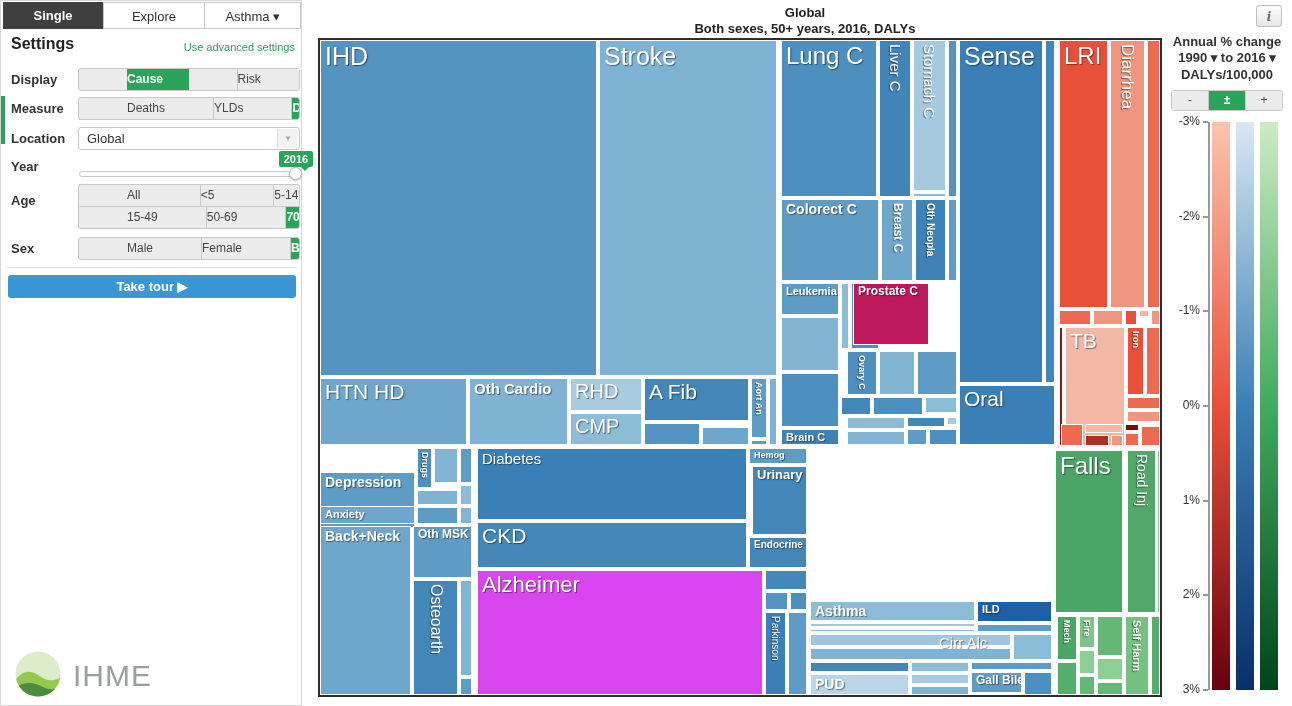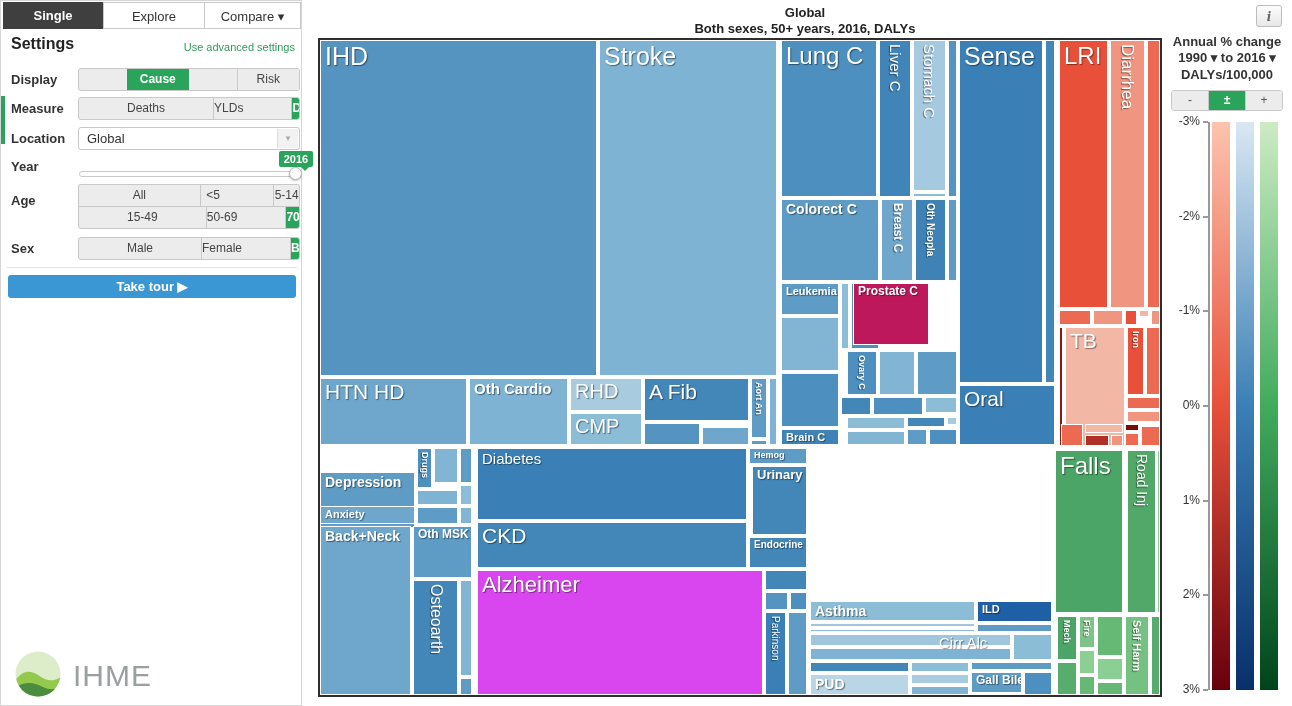--- a/index.html
+++ b/index.html
@@ -9,21 +9,21 @@
   
   .panel{position:absolute;left:0;top:0;width:302px;height:706px;border:1px solid #d6d6d6;box-sizing:border-box;background:#fff;}
   .tab{position:absolute;top:1px;height:27px;line-height:27px;text-align:center;font-size:13px;box-sizing:border-box;cursor:pointer;background:#fff;color:#333;}
   .tab-single{left:2px;width:100px;background:#3f3f3f;color:#fff;font-weight:bold;}
   .tab-explore{left:102px;width:102px;border:1px solid #c9c9c9;}
   .tab-compare{left:204px;width:96px;border:1px solid #c9c9c9;border-left:none;}
   .settings-title{position:absolute;left:10px;top:34px;font-size:16px;font-weight:bold;color:#222;}
   .adv-link{position:absolute;right:6px;top:40px;font-size:11px;color:#2e9e5b;cursor:pointer;}
   .rlabel{position:absolute;left:10px;font-size:13px;font-weight:bold;color:#333;}
   .group{position:absolute;left:77px;width:222px;display:flex;border:1px solid #c8c8c8;border-radius:3px;overflow:hidden;background:#ececec;box-sizing:border-box;}
-  .seg{flex:1;height:21px;line-height:21px;text-align:center;font-size:12px;color:#444;background:#ececec;border-left:1px solid #c8c8c8;cursor:pointer;white-space:nowrap;margin-left:48px;}
+  .seg{flex:1;height:21px;line-height:21px;font-size:12px;color:#444;background:#ececec;border-left:1px solid #c8c8c8;cursor:pointer;white-space:nowrap;margin-left:48px;}
   .seg:first-child{border-left:none;}
   .seg.on{background:#2aa45a;color:#fff;font-weight:bold;}
   .group.gtop{border-radius:3px 3px 0 0;border-bottom:none;}
   .group.gbot{border-radius:0 0 3px 3px;}
   .select{position:absolute;left:77px;top:126px;width:222px;height:23px;border:1px solid #c8c8c8;border-radius:3px;background:#fff;font-size:13px;line-height:21px;padding-left:8px;box-sizing:border-box;color:#333;cursor:pointer;}
   .sel-car{position:absolute;right:1px;top:1px;width:20px;height:19px;background:#f2f2f2;color:#aaa;text-align:center;line-height:19px;font-size:9px;border-left:1px solid #ddd;}
   .slider-track{position:absolute;left:78px;top:170px;width:220px;height:6px;border:1px solid #c9c9c9;border-radius:4px;background:#fdfdfd;box-sizing:border-box;cursor:pointer;}
   .slider-handle{position:absolute;left:288px;top:166px;width:13px;height:13px;border-radius:50%;background:#fff;border:1px solid #b5b5b5;box-shadow:0 1px 2px rgba(0,0,0,.25);box-sizing:border-box;cursor:pointer;}
   .year-badge{position:absolute;left:278px;top:150px;width:34px;height:16px;background:#2aa45a;color:#fff;font-size:11px;font-weight:bold;text-align:center;line-height:16px;border-radius:2px;}
   .year-badge:after{content:"";position:absolute;right:4px;top:16px;border:4px solid transparent;border-top-color:#2aa45a;}
@@ -61,21 +61,21 @@
   .leg-bar{position:absolute;top:122px;width:18px;height:568px;}
 </style>
 </head>
 <body>
 
 <div class="app">
 
   <div class="panel">
     <div class="tab tab-single">Single</div>
     <div class="tab tab-explore">Explore</div>
-    <div class="tab tab-compare">Compare ▾</div>
+    <div class="tab tab-compare">Asthma ▾</div>
 
     <div class="settings-title">Settings</div>
     <div class="adv-link">Use advanced settings</div>
 
     <span class="rlabel" style="top:71px">Display</span>
     <div class="group" style="top:67px">
       <div class="seg on">Cause</div>
       <div class="seg">Risk</div>
     </div>
 

